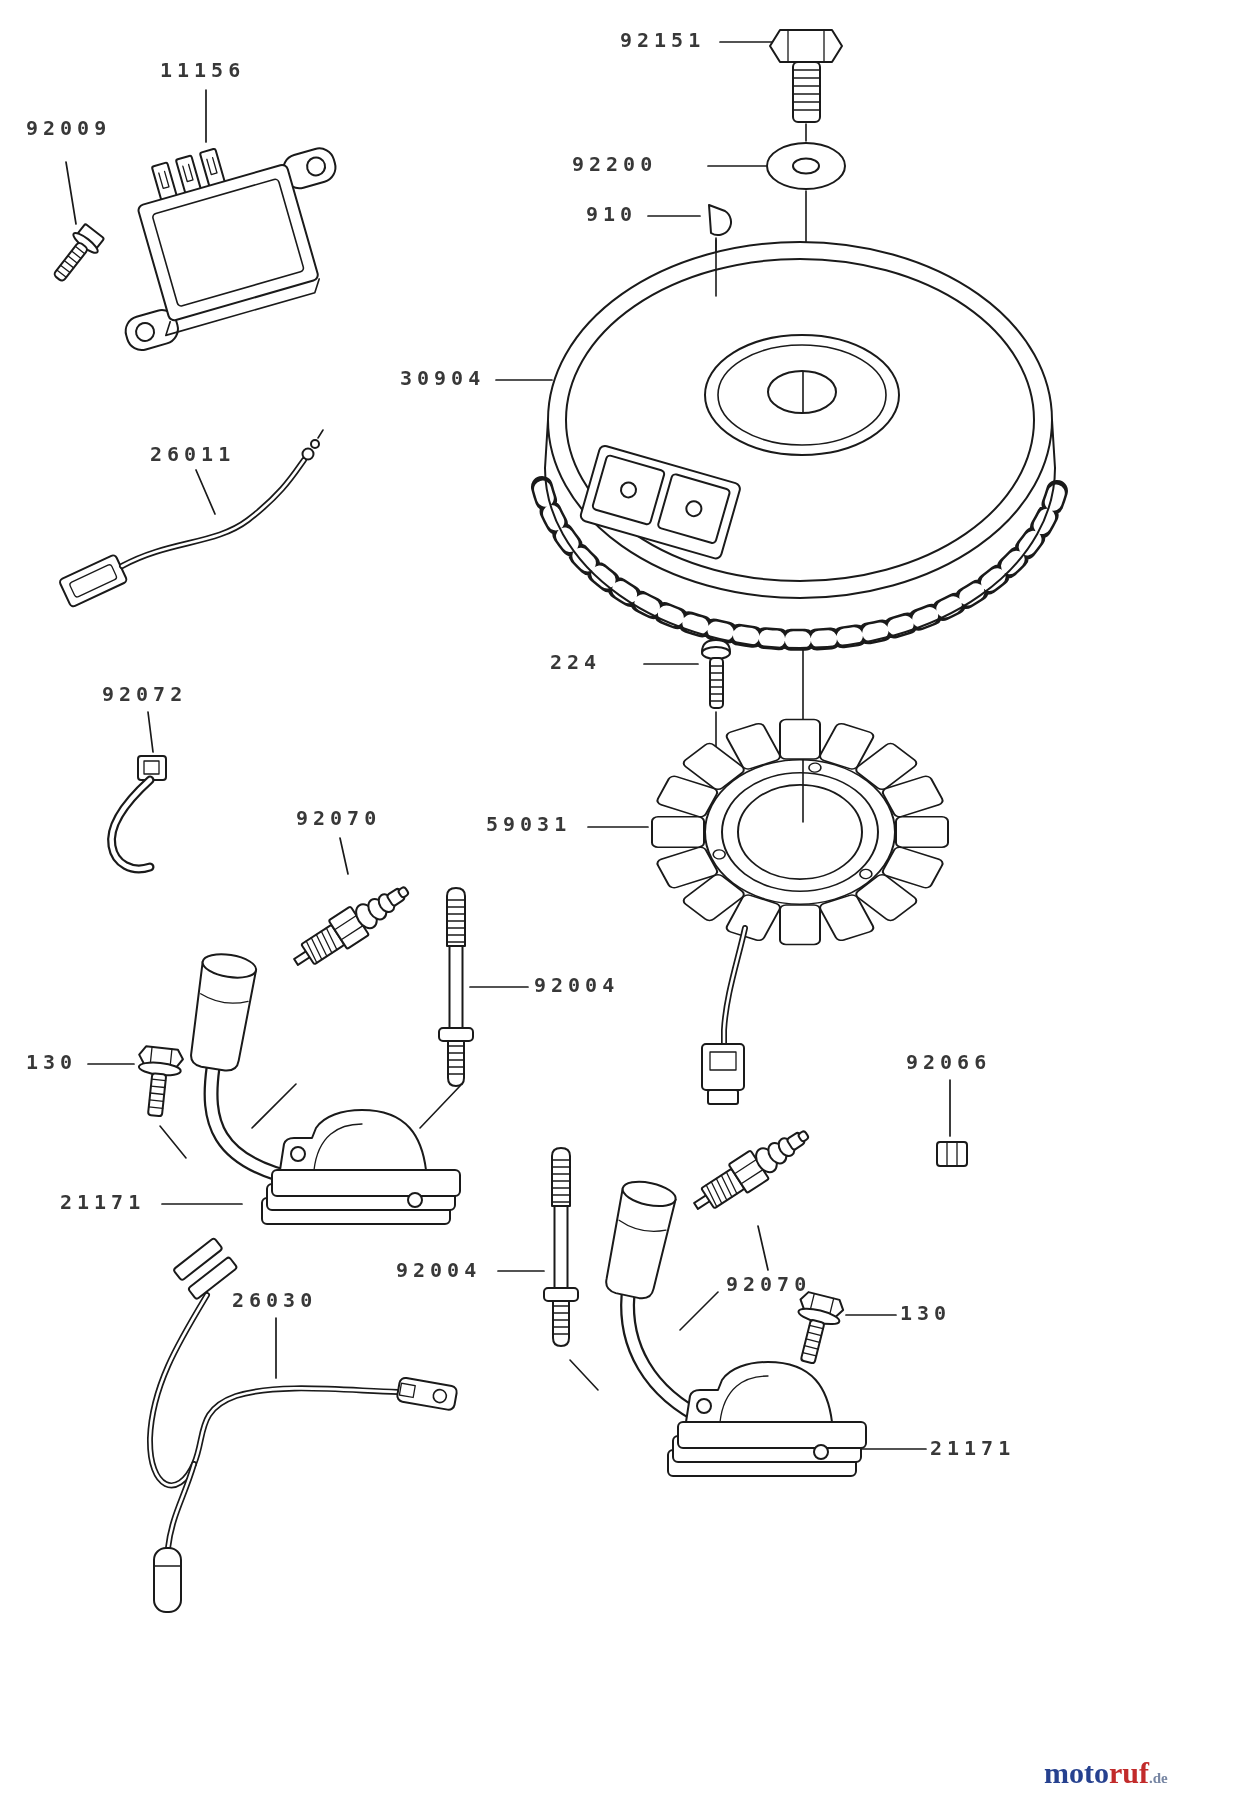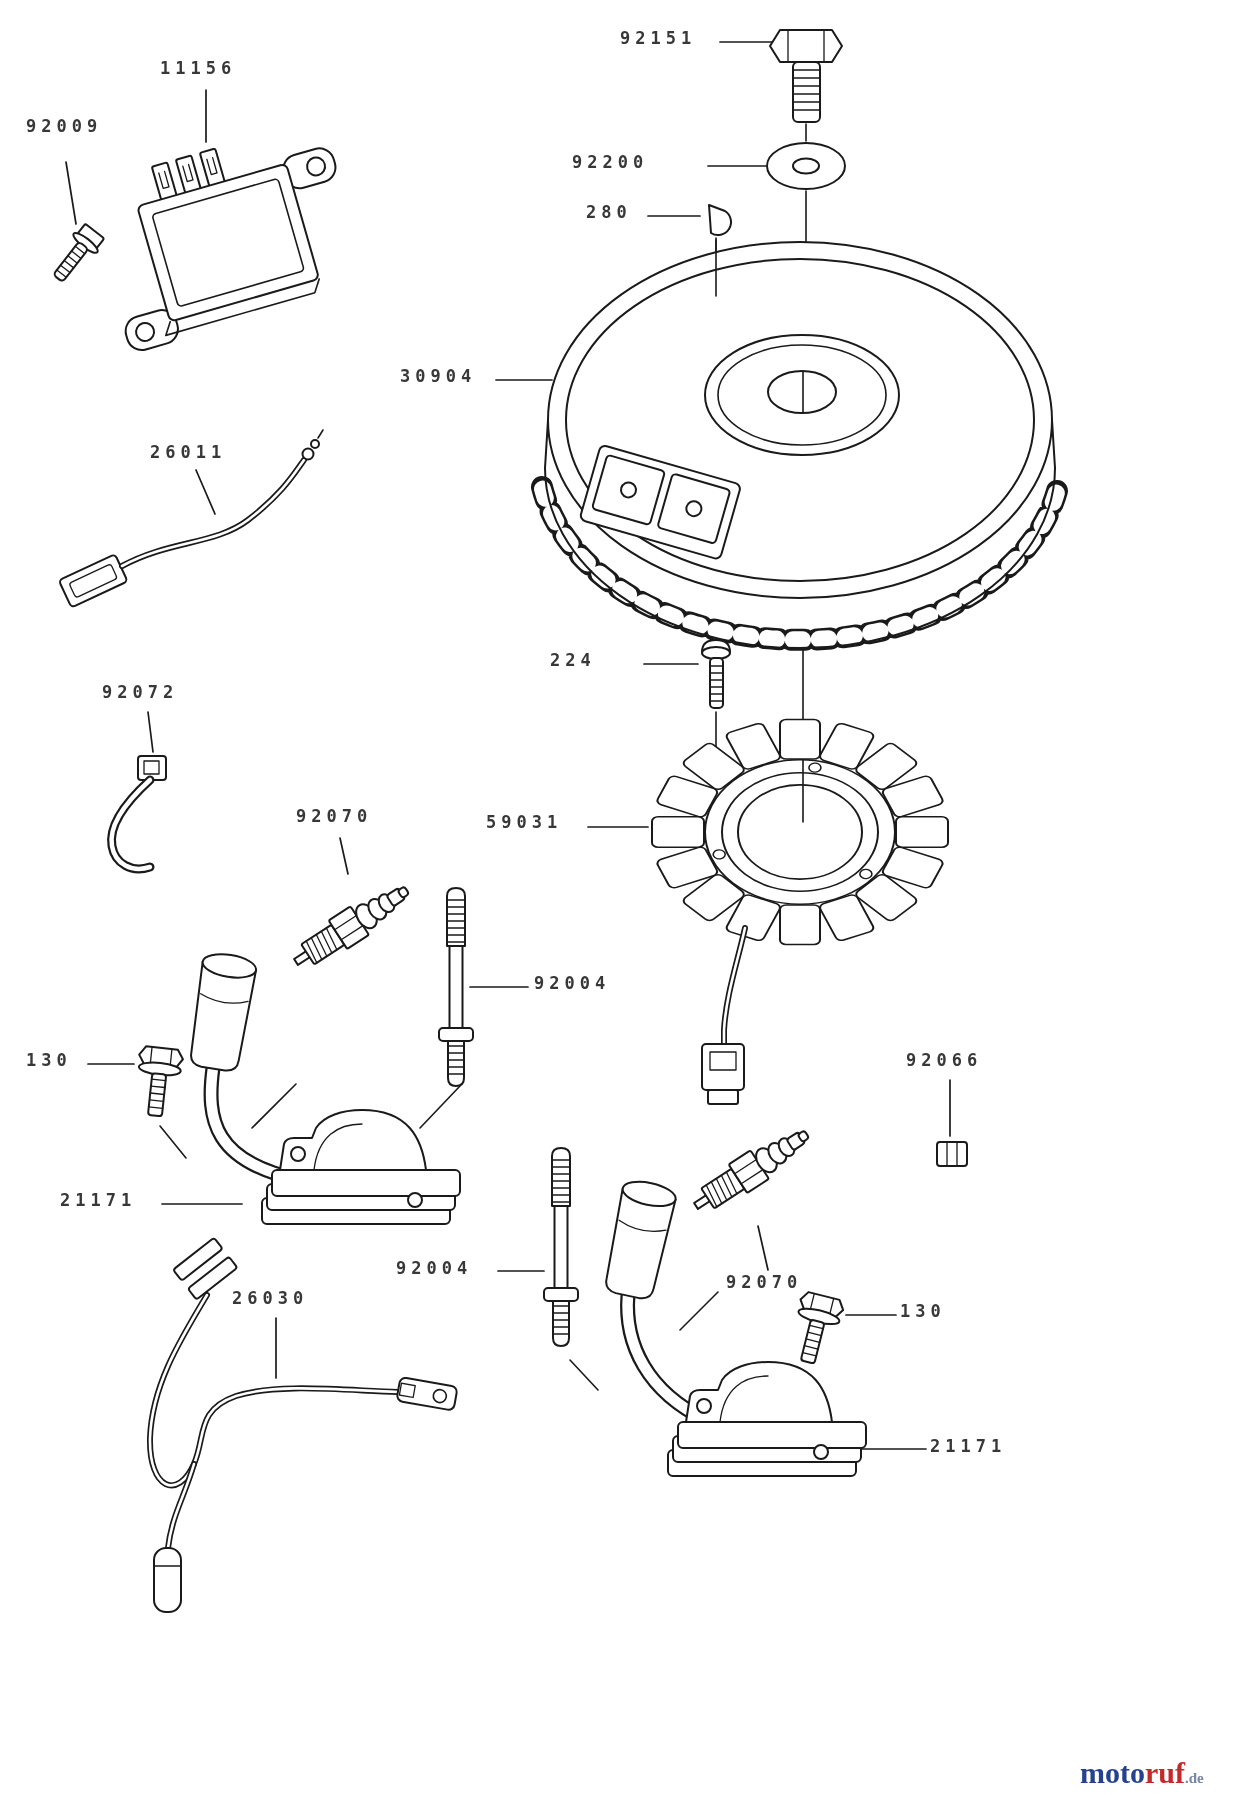--- a/index.html
+++ b/index.html
@@ -12,24 +12,24 @@
   svg .med{stroke-width:1.6;}
   svg .leader{stroke-width:1.7;}
   svg .tooth-b{stroke-width:22;stroke-dasharray:14 12;}
   svg .tooth-w{stroke:#fff;stroke-width:17;stroke-dasharray:9.5 16.5;stroke-dashoffset:-2.2;}
   svg .wire-o{stroke-width:15;}
   svg .wire-i{stroke:#fff;stroke-width:10.5;}
   svg .cord-o{stroke-width:6;}
   svg .cord-i{stroke:#fff;stroke-width:2.6;}
   svg .strap-o{stroke-width:9;}
   svg .strap-i{stroke:#fff;stroke-width:4.5;}
-  .part-label{position:absolute;font-size:17px;font-weight:700;letter-spacing:5px;
+  .part-label{position:absolute;font-size:20px;font-weight:700;letter-spacing:5px;
               color:#383838;white-space:nowrap;}
   .watermark{position:absolute;left:1044px;top:1756px;font-family:"Liberation Serif",serif;
-             font-weight:700;font-size:30px;letter-spacing:0;margin-left:36px;}
+             font-weight:700;font-size:30px;letter-spacing:0;}
   .wm-blue{color:#26418f;}
   .wm-red{color:#c22b2b;}
   .wm-suffix{color:#7786a3;font-size:15px;font-weight:700;}
 </style>
 </head>
 <body>
 
 <div class="stage">
 
 <svg class="diagram" width="1256" height="1800" viewBox="0 0 1256 1800">
@@ -310,21 +310,21 @@
       <rect class="thin" x="400" y="1388" width="14" height="12"></rect>
     </g>
     <rect class="w" x="154" y="1548" width="27" height="64" rx="12"></rect>
     <path class="thin" d="M154,1566 h27"></path>
   </g>
 
 </svg>
 
 <div class="part-label" style="left:620px;top:28px">92151</div>
 <div class="part-label" style="left:572px;top:152px">92200</div>
-<div class="part-label" style="left:586px;top:202px">280</div>
+<div class="part-label" style="left:586px;top:202px">910</div>
 <div class="part-label" style="left:160px;top:58px">11156</div>
 <div class="part-label" style="left:26px;top:116px">92009</div>
 <div class="part-label" style="left:400px;top:366px">30904</div>
 <div class="part-label" style="left:150px;top:442px">26011</div>
 <div class="part-label" style="left:550px;top:650px">224</div>
 <div class="part-label" style="left:102px;top:682px">92072</div>
 <div class="part-label" style="left:486px;top:812px">59031</div>
 <div class="part-label" style="left:296px;top:806px">92070</div>
 <div class="part-label" style="left:534px;top:973px">92004</div>
 <div class="part-label" style="left:26px;top:1050px">130</div>

